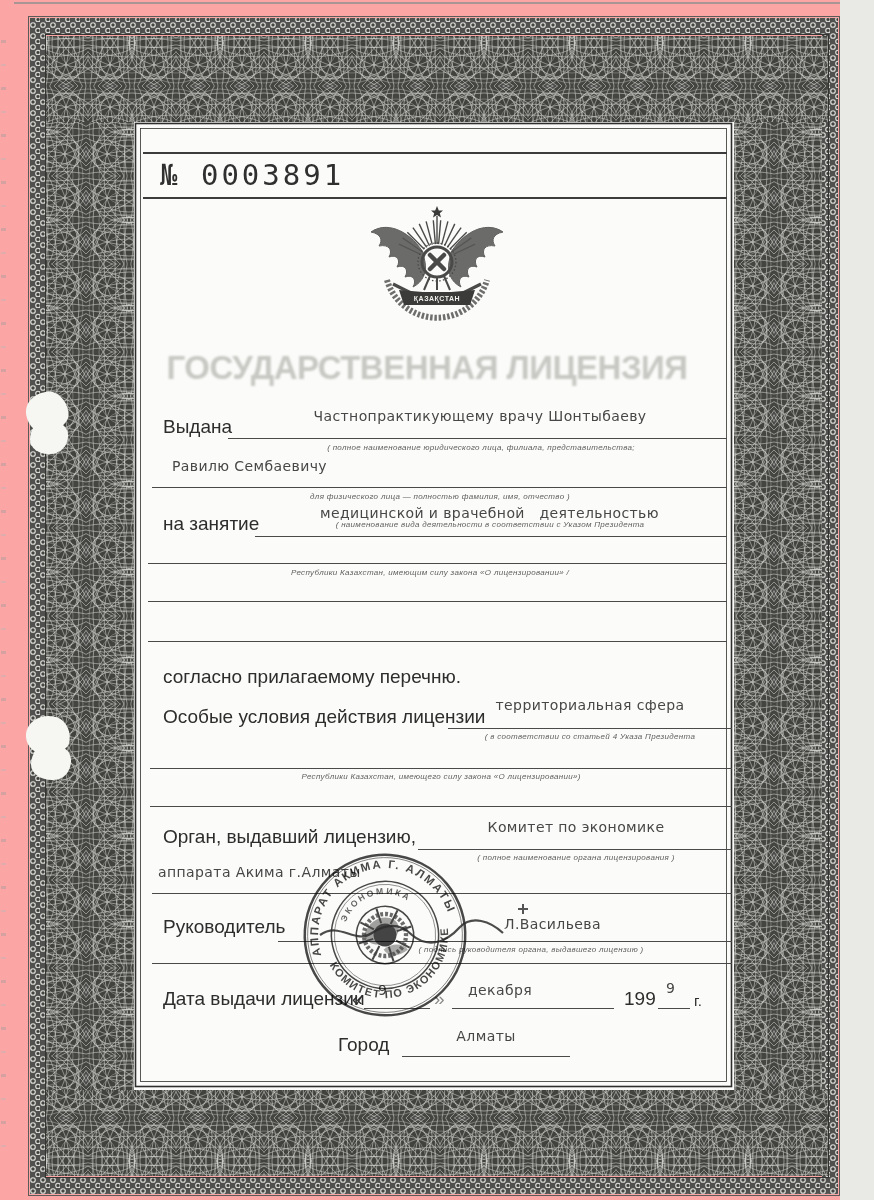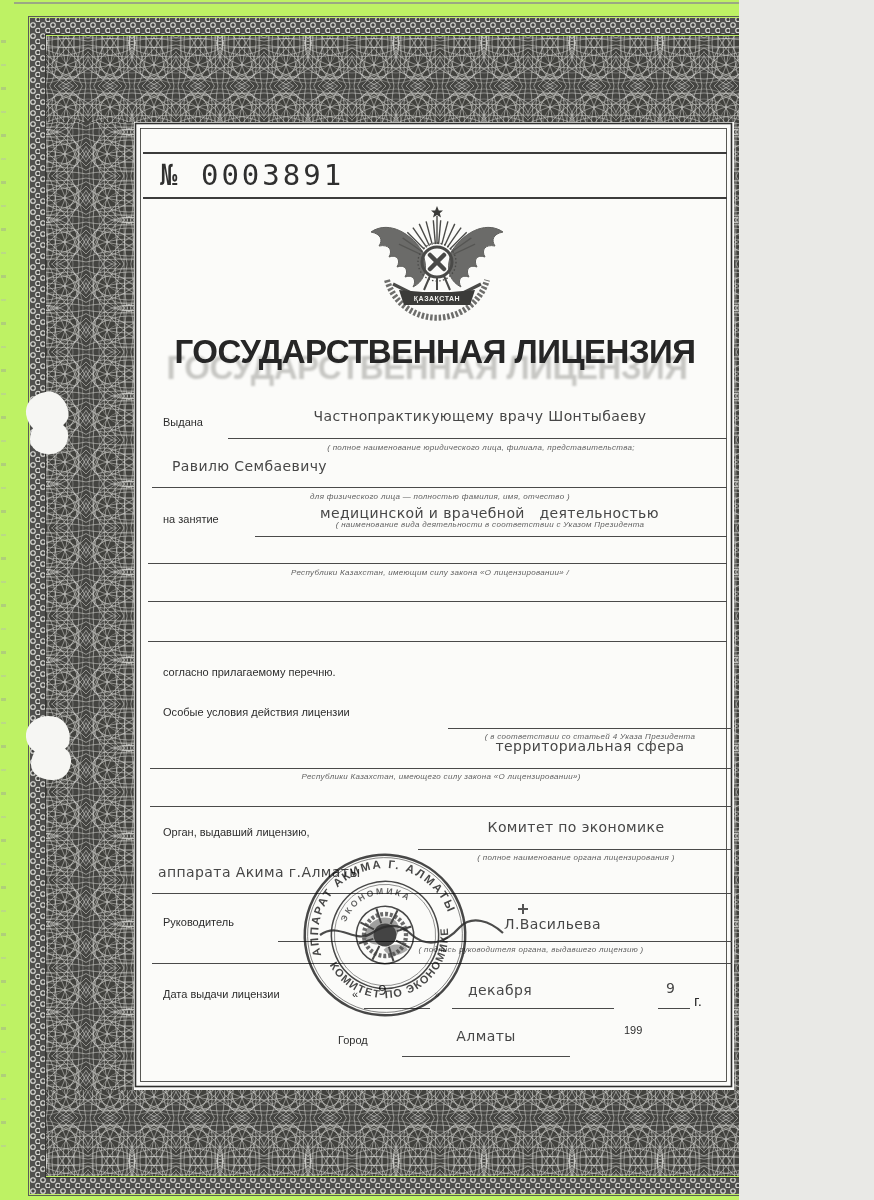--- a/index.html
+++ b/index.html
@@ -1,33 +1,33 @@
 <!DOCTYPE html>
 <html><head>
 <meta charset="utf-8">
 <style>
   html,body{margin:0;padding:0;background:#e9e9e6;}
-  .scan{position:relative;width:739px;height:1200px;background:#bef264;overflow:hidden;
+  .scan{position:relative;width:840px;height:1200px;background:#fca5a5;overflow:hidden;
         font-family:"Liberation Sans",sans-serif;}
   
   .topline{position:absolute;left:14px;top:2px;width:858px;height:2px;background:#8f8f8f;opacity:.75;}
   .edgemarks{position:absolute;left:1px;top:40px;width:5px;height:1120px;opacity:.4;
      background:repeating-linear-gradient(#9a9a9a 0 3px,transparent 3px 24px,#b5b5b5 24px 26px,transparent 26px 47px);}
   .speck{position:absolute;background:#8a8a8a;border-radius:50%;opacity:.7;}
   
   .border-svg{position:absolute;left:0;top:0;z-index:1;}
   
   .blob{position:absolute;background:#f6f6f3;z-index:3;}
   .blob.b1{left:26px;top:392px;width:42px;height:40px;border-radius:55% 45% 60% 40%/50% 60% 40% 55%;transform:rotate(-10deg);}
   .blob.b1b{left:30px;top:420px;width:38px;height:34px;border-radius:45% 55% 50% 50%/60% 45% 55% 45%;}
   .blob.b2{left:26px;top:716px;width:44px;height:38px;border-radius:55% 45% 60% 40%/55% 60% 40% 50%;transform:rotate(6deg);}
   .blob.b2b{left:31px;top:744px;width:40px;height:36px;border-radius:45% 55% 45% 55%/60% 45% 55% 45%;}
   
   .content{position:absolute;left:0;top:0;width:874px;height:1200px;z-index:2;}
-  .lbl{position:absolute;font-size:11px;color:#2d2d2d;white-space:pre;}
+  .lbl{position:absolute;font-size:19px;color:#2d2d2d;white-space:pre;}
   .val{position:absolute;font-size:14px;color:#474747;letter-spacing:.4px;white-space:pre;
        font-family:"DejaVu Sans",sans-serif;}
   .center{text-align:center;}
   .cap{position:absolute;font-size:8px;font-style:italic;color:#606060;letter-spacing:.3px;
        white-space:pre;text-align:center;}
   .rule{position:absolute;height:1px;background:#4a4a4a;}
   .rule2{position:absolute;height:2px;background:#3c3c3c;}
   .num{position:absolute;left:160px;top:158px;font-family:"DejaVu Sans Mono",monospace;
        font-size:29px;color:#2f2f2f;letter-spacing:3px;}
   .title{position:absolute;left:143px;width:584px;text-align:center;font-weight:bold;
@@ -163,21 +163,20 @@
 
         <line x1="-44" y1="22" x2="-18" y2="35" stroke-width="3.2"></line>
         <line x1="44" y1="22" x2="18" y2="35" stroke-width="3.2"></line>
       </g>
       <polygon points="0,-56 1.8,-51.5 6,-51.5 2.8,-48.8 4,-44.5 0,-47 -4,-44.5 -2.8,-48.8 -6,-51.5 -1.8,-51.5" fill="#3a3a38"></polygon>
       <path d="M-38,28 L-14,30 L14,30 L38,28 L33,43 L-33,43 Z" fill="#3b3b39"></path>
       <text x="0" y="38.5" font-size="7" font-weight="bold" letter-spacing="0.5" fill="#f2f2ef" text-anchor="middle" font-family="Liberation Sans, sans-serif">ҚАЗАҚСТАН</text>
     </svg>
 
     <div class="title ghost">ГОСУДАРСТВЕННАЯ ЛИЦЕНЗИЯ</div>
-    <div class="title main">ГОСУДАРСТВЕННАЯ ЛИЦЕНЗИЯ</div>
 
     <div class="lbl" style="left:163px;top:416px;">Выдана</div>
     <div class="val center" style="left:230px;top:408px;width:500px;">Частнопрактикующему врачу Шонтыбаеву</div>
     <div class="rule" style="left:228px;top:438px;width:499px;"></div>
     <div class="cap" style="left:235px;top:443px;width:492px;">( полное наименование юридического лица, филиала, представительства;</div>
 
     <div class="val" style="left:172px;top:458px;">Равилю Сембаевичу</div>
     <div class="rule" style="left:152px;top:487px;width:575px;"></div>
     <div class="cap" style="left:180px;top:492px;width:520px;">для физического лица — полностью фамилия, имя, отчество )</div>
 
@@ -187,21 +186,21 @@
     <div class="cap" style="left:255px;top:520px;width:470px;">( наименование вида деятельности в соответствии с Указом Президента</div>
 
     <div class="rule" style="left:148px;top:563px;width:579px;"></div>
     <div class="cap" style="left:150px;top:568px;width:560px;">Республики Казахстан, имеющим силу закона «О лицензировании» /</div>
     <div class="rule" style="left:148px;top:601px;width:579px;"></div>
     <div class="rule" style="left:148px;top:641px;width:579px;"></div>
 
     <div class="lbl" style="left:163px;top:706px;">Особые условия действия лицензии</div>
 
     <div class="lbl" style="left:163px;top:666px;">согласно прилагаемому перечню.</div>
-    <div class="val center" style="left:448px;top:738px;width:284px;">территориальная сфера</div>
+    <div class="val center" style="left:448px;top:697px;width:284px;">территориальная сфера</div>
     <div class="rule" style="left:448px;top:728px;width:284px;"></div>
     <div class="cap" style="left:448px;top:732px;width:284px;">( в соответствии со статьей 4 Указа Президента</div>
 
     <div class="rule" style="left:150px;top:768px;width:582px;"></div>
     <div class="cap" style="left:150px;top:772px;width:582px;">Республики Казахстан, имеющего силу закона «О лицензировании»)</div>
     <div class="rule" style="left:150px;top:806px;width:582px;"></div>
 
     <div class="lbl" style="left:163px;top:826px;">Орган, выдавший лицензию,</div>
     <div class="val center" style="left:420px;top:819px;width:312px;">Комитет по экономике</div>
     <div class="rule" style="left:418px;top:849px;width:314px;"></div>
@@ -217,21 +216,21 @@
 
     <div class="rule" style="left:152px;top:963px;width:580px;"></div>
 
     <div class="lbl" style="left:163px;top:988px;">Дата выдачи лицензии</div>
     <div class="lbl" style="left:352px;top:988px;">«</div>
     <div class="val" style="left:378px;top:982px;">9</div>
     <div class="rule" style="left:364px;top:1008px;width:66px;"></div>
     <div class="lbl" style="left:434px;top:988px;opacity:.55;">»</div>
     <div class="val" style="left:468px;top:982px;">декабря</div>
     <div class="rule" style="left:452px;top:1008px;width:162px;"></div>
-    <div class="lbl" style="left:624px;top:1024px;">199</div>
+    <div class="lbl" style="left:624px;top:988px;">199</div>
     <div class="val" style="left:666px;top:980px;">9</div>
     <div class="rule" style="left:658px;top:1008px;width:32px;"></div>
     <div class="lbl" style="left:694px;top:992px;font-size:15px;">г.</div>
 
     <div class="lbl" style="left:338px;top:1034px;">Город</div>
     <div class="val center" style="left:402px;top:1028px;width:168px;">Алматы</div>
     <div class="rule" style="left:402px;top:1056px;width:168px;"></div>
   </div>
 
   <svg class="stamp" viewBox="-90 -90 180 180">

